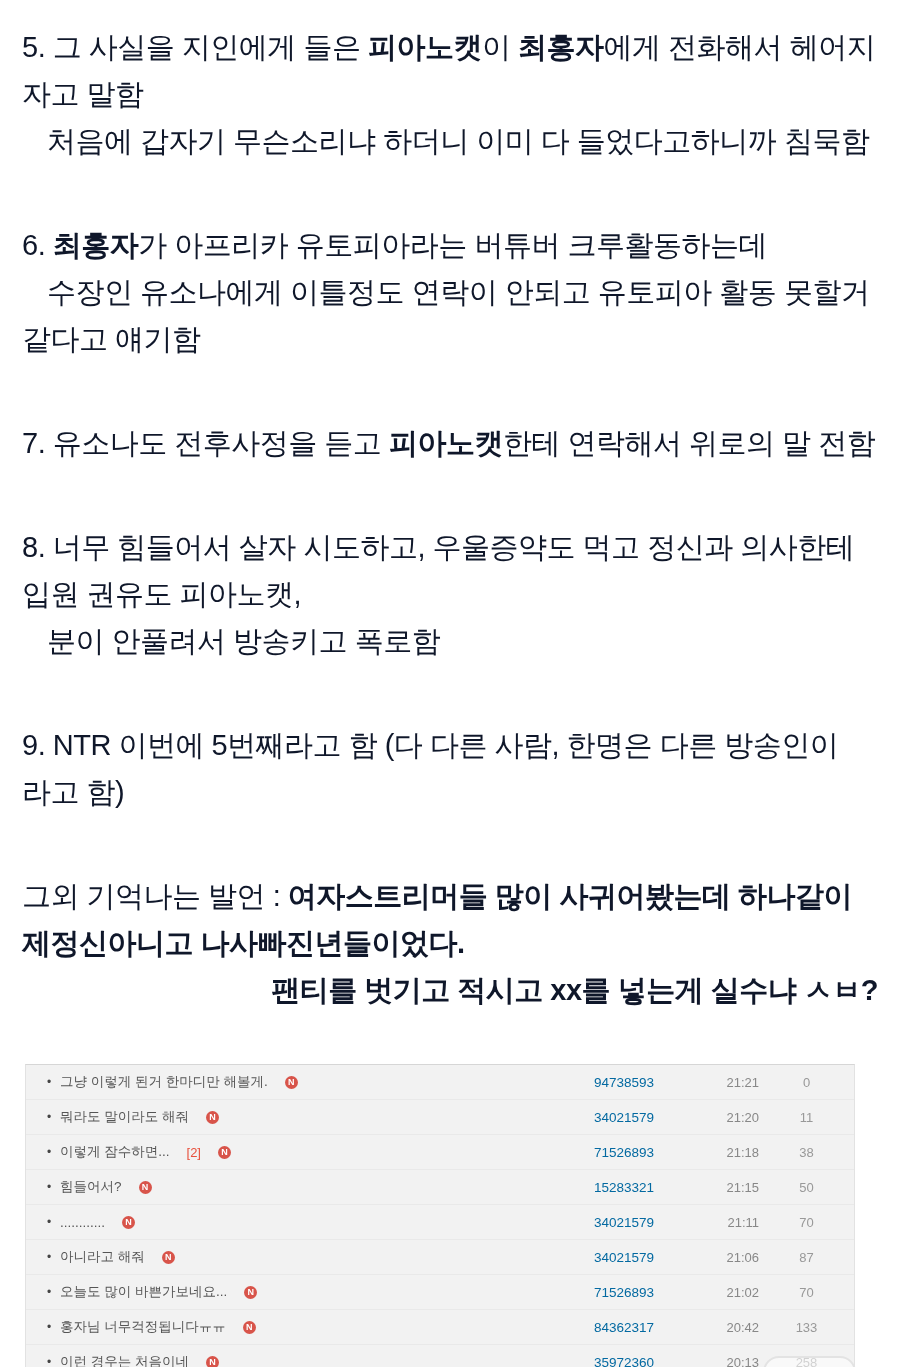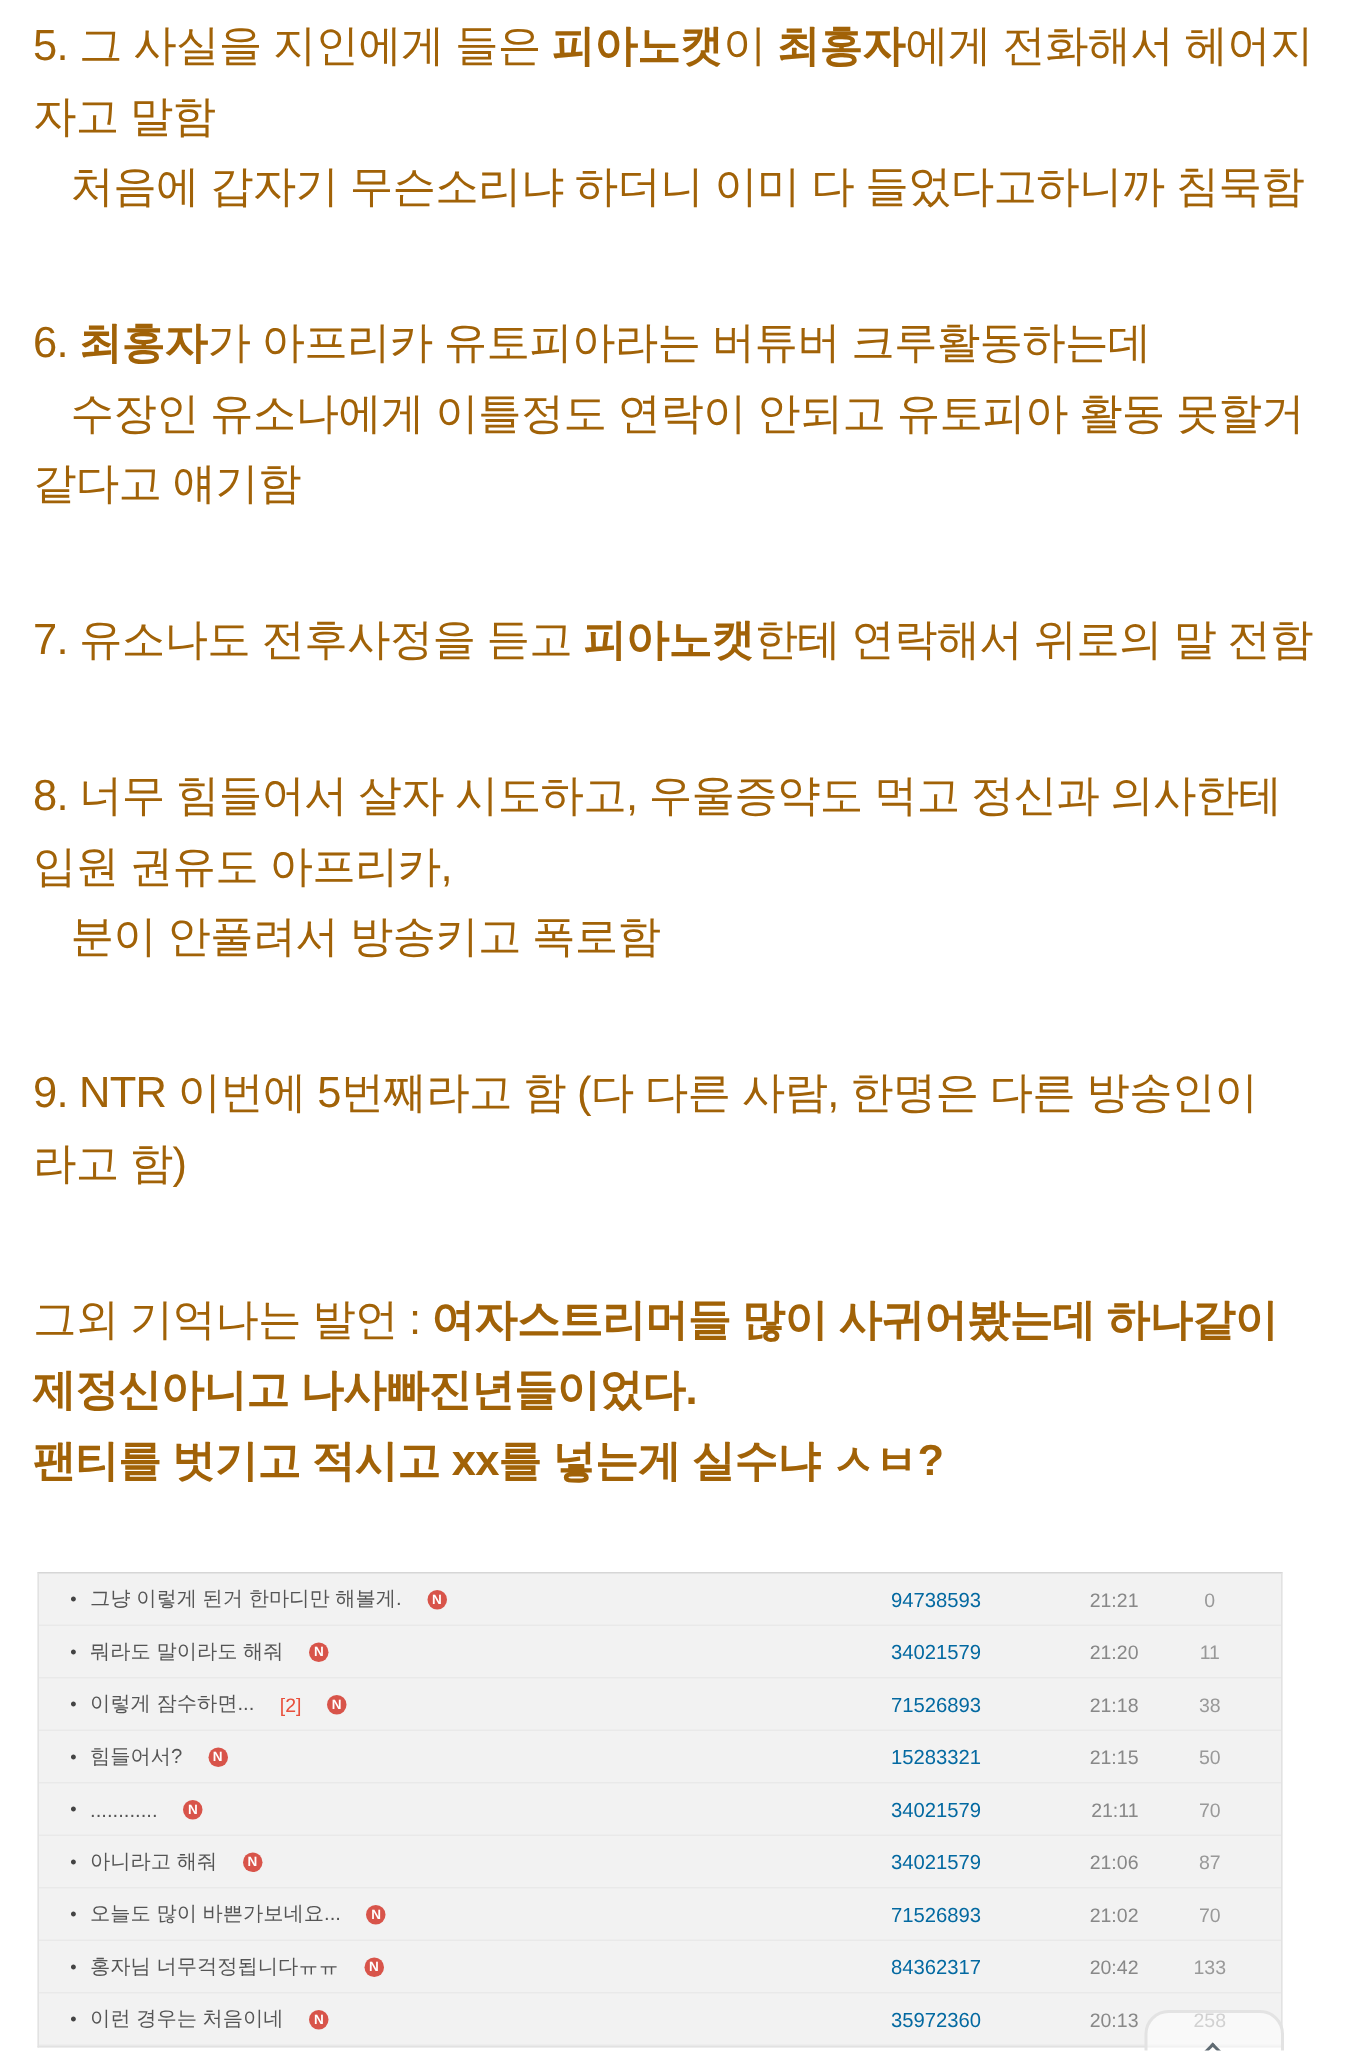--- a/index.html
+++ b/index.html
@@ -5,31 +5,31 @@
   * { box-sizing: border-box; }
   html, body { margin: 0; padding: 0; }
   body {
     width: 900px; height: 1367px; overflow: hidden;
     background: #ffffff;
     font-family: "Liberation Sans", "DejaVu Sans", sans-serif;
     position: relative;
   }
   
   .doc {
-    padding: 8px 22px 0 22px;
-    color: #a16207;
+    padding: 24px 22px 0 22px;
+    color: #0f172a;
     font-size: 29px;
     line-height: 47px;
     letter-spacing: -0.5px;
   }
   .para { margin: 0 0 57px 0; }
   .para:last-child { margin-bottom: 0; }
   .line { white-space: pre-wrap; }
   .line.indent { padding-left: 25px; }
-  .line.right { text-align: left; }
+  .line.right { text-align: right; }
   .line b { font-weight: 700; }
   
   .board {
     position: relative;
     margin: 50px 45px 0 25px;
     background: #f2f2f2;
     border: 1px solid #e2e2e2;
     border-top: 1px solid #d6d6d6;
   }
   .row {
@@ -100,21 +100,21 @@
     <div class="line indent"><span>수장인 유소나에게 이틀정도 연락이 안되고 유토피아 활동 못할거</span></div>
     <div class="line"><span>같다고 얘기함</span></div>
   </div>
 
   <div class="para">
     <div class="line"><span>7. 유소나도 전후사정을 듣고 </span><b>피아노캣</b><span>한테 연락해서 위로의 말 전함</span></div>
   </div>
 
   <div class="para">
     <div class="line"><span>8. 너무 힘들어서 살자 시도하고, 우울증약도 먹고 정신과 의사한테</span></div>
-    <div class="line"><span>입원 권유도 아프리카,</span></div>
+    <div class="line"><span>입원 권유도 피아노캣,</span></div>
     <div class="line indent"><span>분이 안풀려서 방송키고 폭로함</span></div>
   </div>
 
   <div class="para">
     <div class="line"><span>9. NTR 이번에 5번째라고 함 (다 다른 사람, 한명은 다른 방송인이</span></div>
     <div class="line"><span>라고 함)</span></div>
   </div>
 
   <div class="para">
     <div class="line"><span>그외 기억나는 발언 : </span><b>여자스트리머들 많이 사귀어봤는데 하나같이</b></div>

